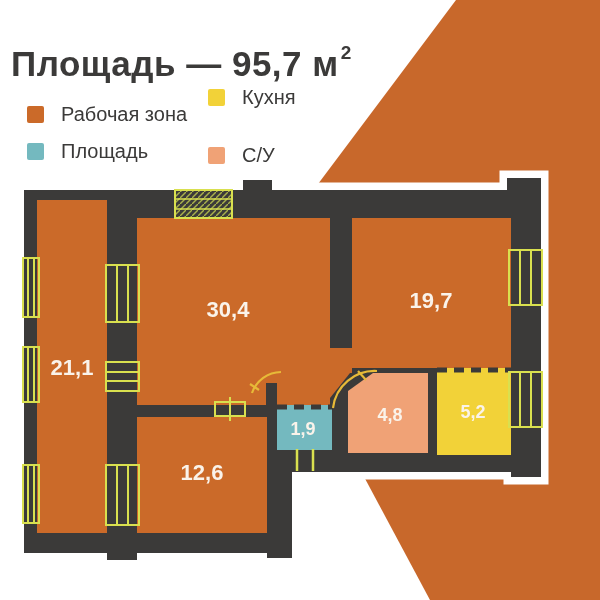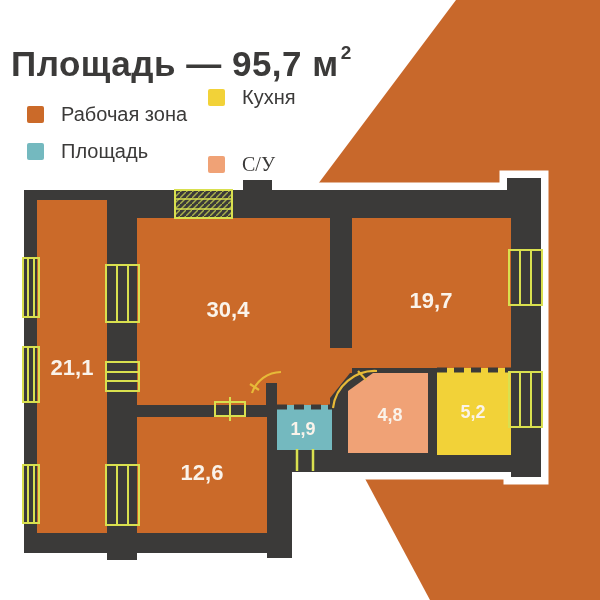--- a/index.html
+++ b/index.html
@@ -8,21 +8,21 @@
   #plan-svg{position:absolute;left:0;top:0;}
   .title{position:absolute;left:11px;top:44px;font-size:35px;font-weight:600;
          color:#3b3a39;letter-spacing:0.5px;white-space:nowrap;}
   .title sup{font-size:19px;font-weight:600;position:relative;top:-4px;left:2px;}
   .legend-item{position:absolute;display:flex;align-items:center;gap:17px;margin-top:8px;}
   .legend-item .swatch{width:17px;height:17px;border-radius:2px;flex:0 0 auto;}
   .legend-item .legend-label{font-size:20px;color:#3b3a39;font-weight:500;white-space:nowrap;}
   .li-0{left:27px;top:95px;}
   .li-1{left:208px;top:78px;}
   .li-2{left:27px;top:132px;}
-  .li-3{left:208px;top:145px;font-family:Liberation Serif, serif;}
+  .li-3{left:208px;top:136px;}
   svg text{font-family:"Liberation Sans", sans-serif;font-weight:600;fill:#faf3ea;}
   svg text.big{font-size:22px;}
   svg text.small{font-size:18px;}
 </style>
 </head>
 <body>
 
 <div id="stage">
 
   <svg id="plan-svg" width="600" height="600" viewBox="0 0 600 600">

